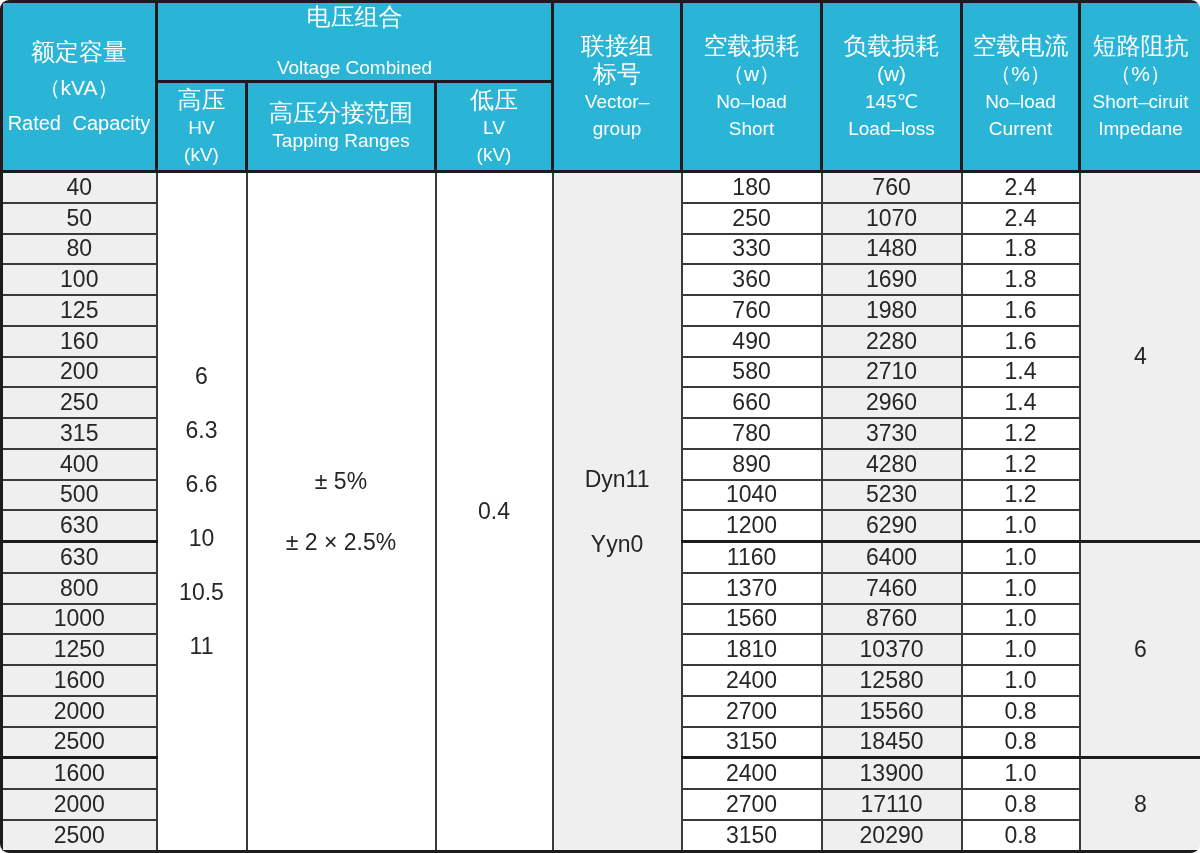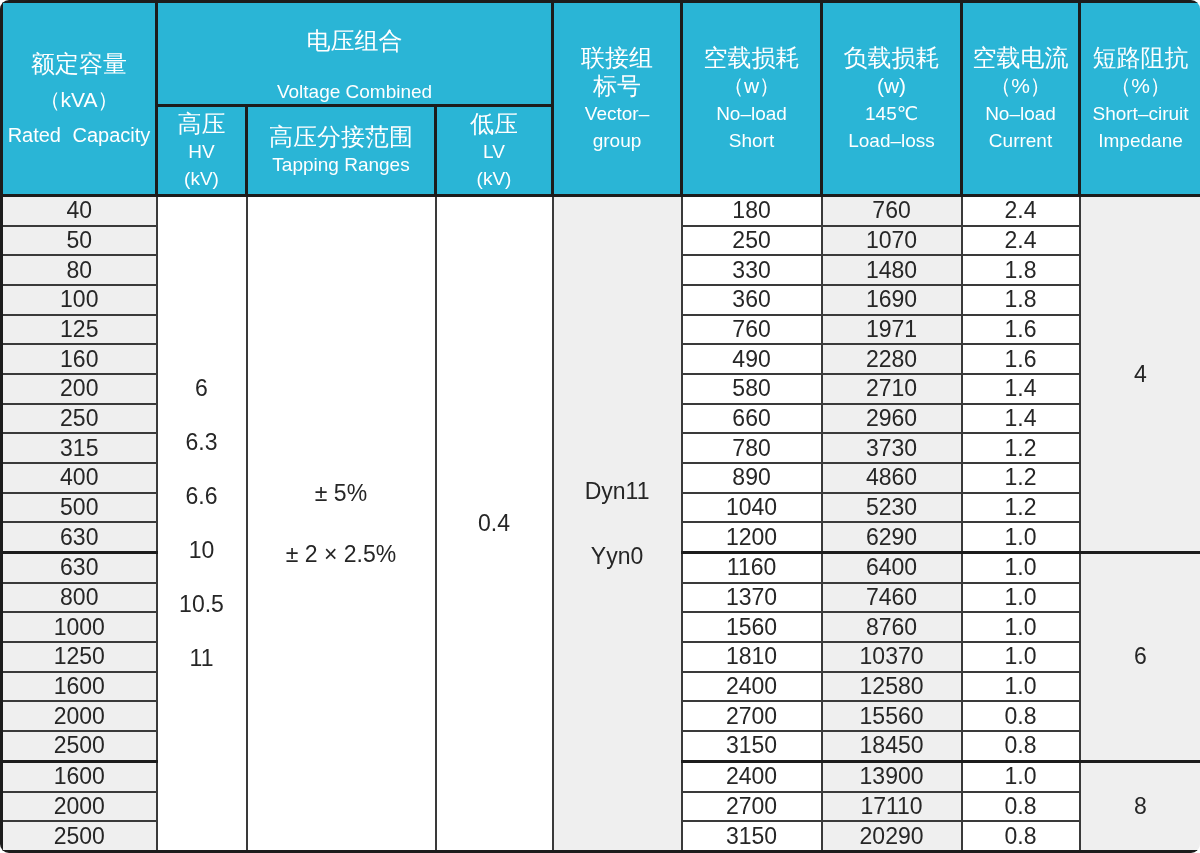--- a/index.html
+++ b/index.html
@@ -28,21 +28,21 @@
     text-align:center;vertical-align:middle;
     padding:0;
   }
   thead tr.h1{height:55px;}
   thead tr.h2{height:90px;}
   thead .zh{font-size:24px;line-height:28px;}
   thead .unit{font-size:21px;line-height:28px;}
   thead .en{font-size:19px;line-height:27px;}
   th.cap-cell .zh,th.cap-cell .unit{line-height:36px;}
   th.cap-cell .en{font-size:20px;line-height:34px;word-spacing:6px;}
-  th.vc-cell .zh{line-height:27px;margin-top:24px;}
+  th.vc-cell .zh{line-height:27px;}
   th.vc-cell .en{line-height:24px;margin-top:26px;}
   tbody td{
     border:2px solid var(--border-thin);
     text-align:center;vertical-align:middle;
     font-size:23px;color:var(--text);
     padding:0;
     background:var(--cell-white);
   }
   tbody td.gray{background:var(--cell-gray);}
   tbody tr.group-start td{border-top:3px solid var(--border-thick);}
@@ -171,21 +171,21 @@
         </tr>
         <tr>
           <td class="gray">100</td>
           <td>360</td>
           <td class="gray">1690</td>
           <td>1.8</td>
         </tr>
         <tr>
           <td class="gray">125</td>
           <td>760</td>
-          <td class="gray">1971</td>
+          <td class="gray">1980</td>
           <td>1.6</td>
         </tr>
         <tr>
           <td class="gray">160</td>
           <td>490</td>
           <td class="gray">2280</td>
           <td>1.6</td>
         </tr>
         <tr>
           <td class="gray">200</td>
@@ -201,21 +201,21 @@
         </tr>
         <tr>
           <td class="gray">315</td>
           <td>780</td>
           <td class="gray">3730</td>
           <td>1.2</td>
         </tr>
         <tr>
           <td class="gray">400</td>
           <td>890</td>
-          <td class="gray">4860</td>
+          <td class="gray">4280</td>
           <td>1.2</td>
         </tr>
         <tr>
           <td class="gray">500</td>
           <td>1040</td>
           <td class="gray">5230</td>
           <td>1.2</td>
         </tr>
         <tr>
           <td class="gray">630</td>

